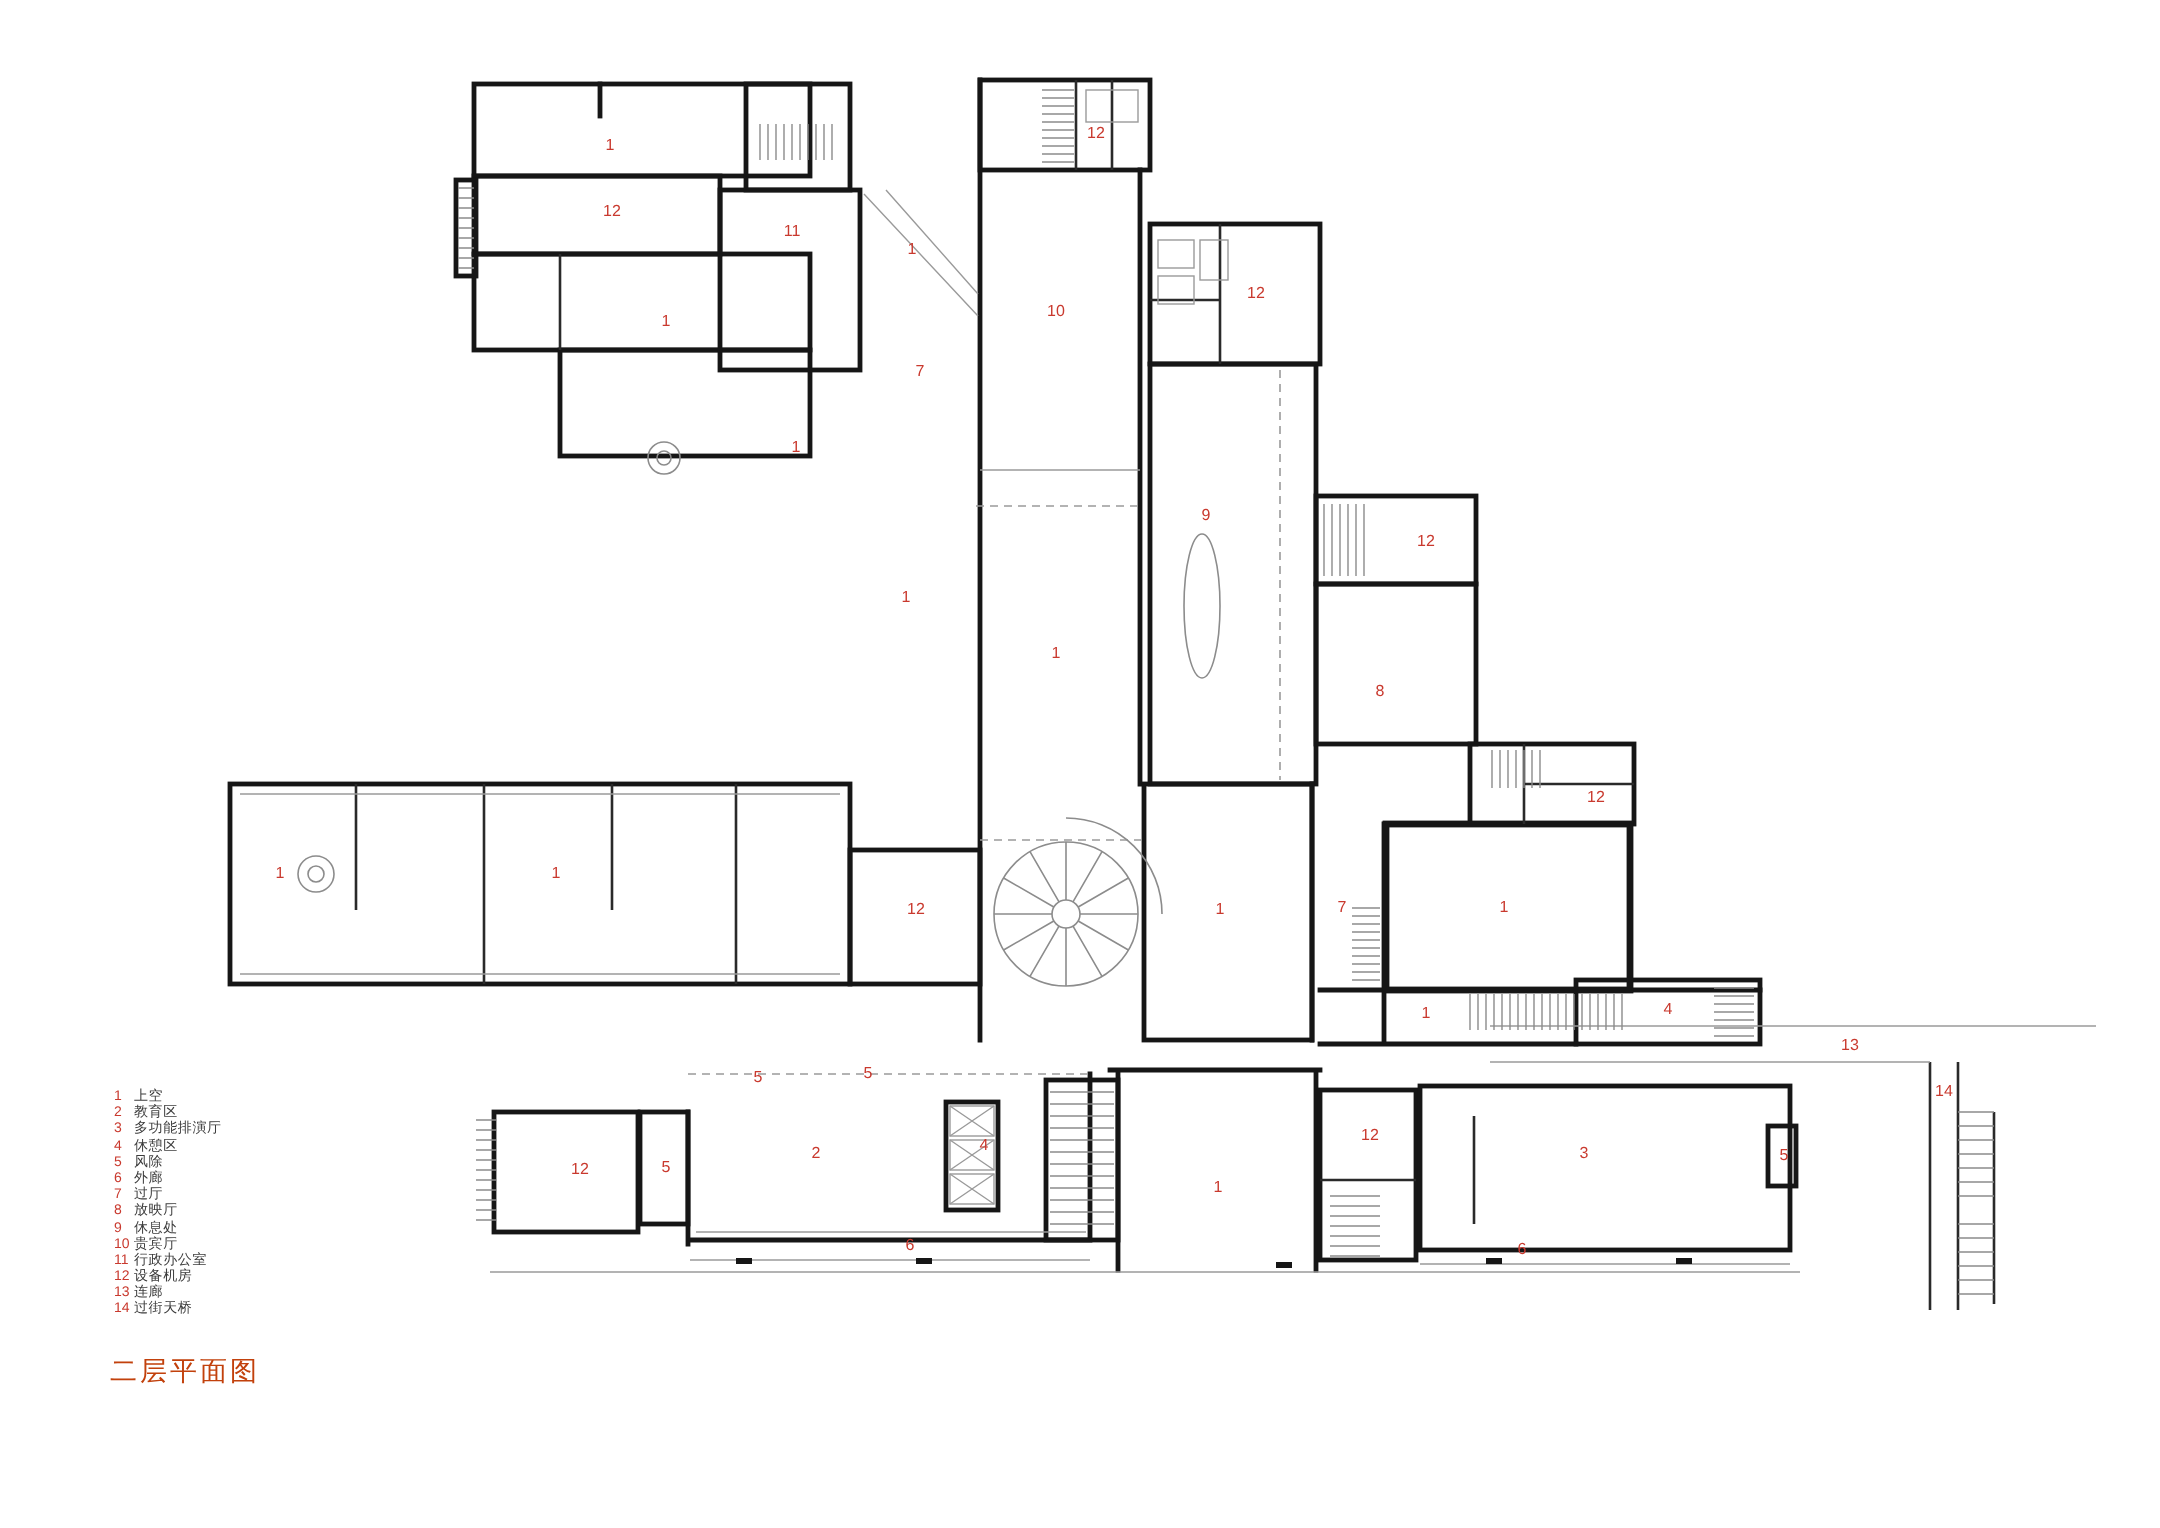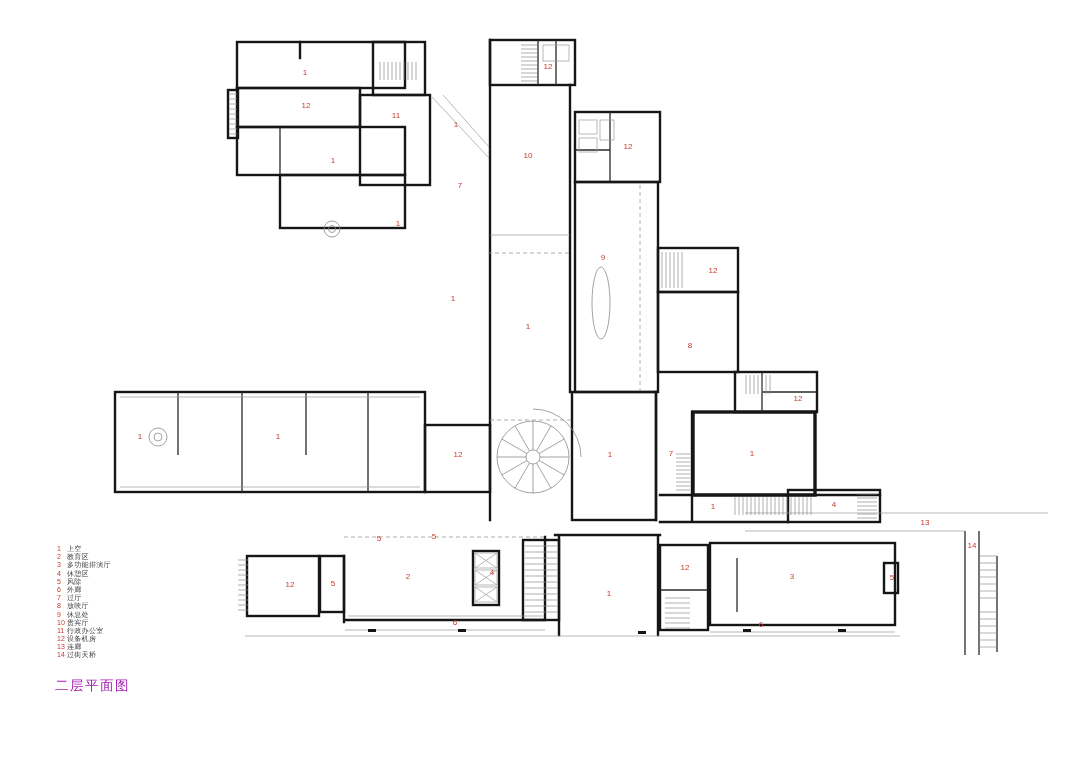--- a/index.html
+++ b/index.html
@@ -7,21 +7,21 @@
   .canvas{position:relative;width:1080px;height:764px;background:#ffffff;overflow:hidden;}
   .canvas svg{position:absolute;left:0;top:0;}
   .labels-layer{position:absolute;left:0;top:0;width:1080px;height:764px;pointer-events:none;}
   .room-label{position:absolute;transform:translate(-50%,-50%);font-size:8px;line-height:8px;
               color:#c9392e;white-space:nowrap;}
   .legend{position:absolute;left:57px;top:545px;}
   .legend-row{display:flex;align-items:baseline;line-height:8.2px;height:8.2px;font-size:7px;}
   .legend-num{color:#c9392e;min-width:10px;text-align:left;}
   .legend-label{color:#3c3c3c;letter-spacing:0.3px;}
   .plan-title{position:absolute;left:55px;top:677px;font-size:13.5px;font-weight:500;
-              color:#a21caf;letter-spacing:1.5px;}
+              color:#c2410c;letter-spacing:1.5px;}
 </style>
 </head>
 <body>
 
 <div class="canvas">
 
   <svg width="1080" height="764" viewBox="0 0 1080 764">
 
     <g stroke="#161616" stroke-width="2.4" fill="none" stroke-linecap="square">
       <rect x="237" y="42" width="168" height="46"></rect>

